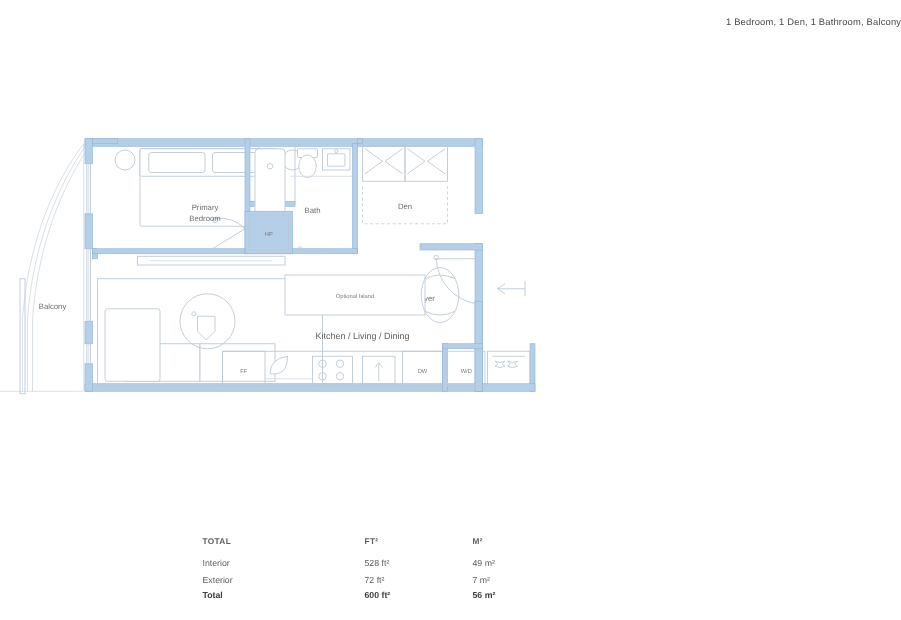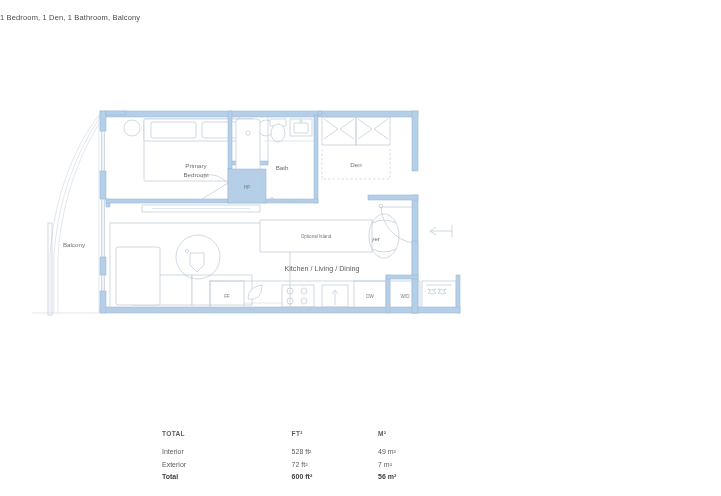--- a/index.html
+++ b/index.html
@@ -8,29 +8,29 @@
     background:#ffffff;
     font-family:"Liberation Sans", sans-serif;
     color:#5a5a5a;
     overflow:hidden;
     position:relative;
   }
   #plan-title{
     position:absolute;
     left:0;top:13px;
     width:721px;
-    text-align:left;
+    text-align:right;
     font-size:7.5px;
     letter-spacing:0.15px;
     color:#4a4a4a;
   }
   #floorplan-figure{
     position:absolute;
     left:0;top:95px;
-    width:641px;height:245px;margin-left:32px;
+    width:641px;height:245px;
   }
   #area-table{
     position:absolute;
     left:162px;top:430px;
     width:300px;
   }
   .tbl{
     border-collapse:collapse;
     width:100%;
     font-size:7px;

